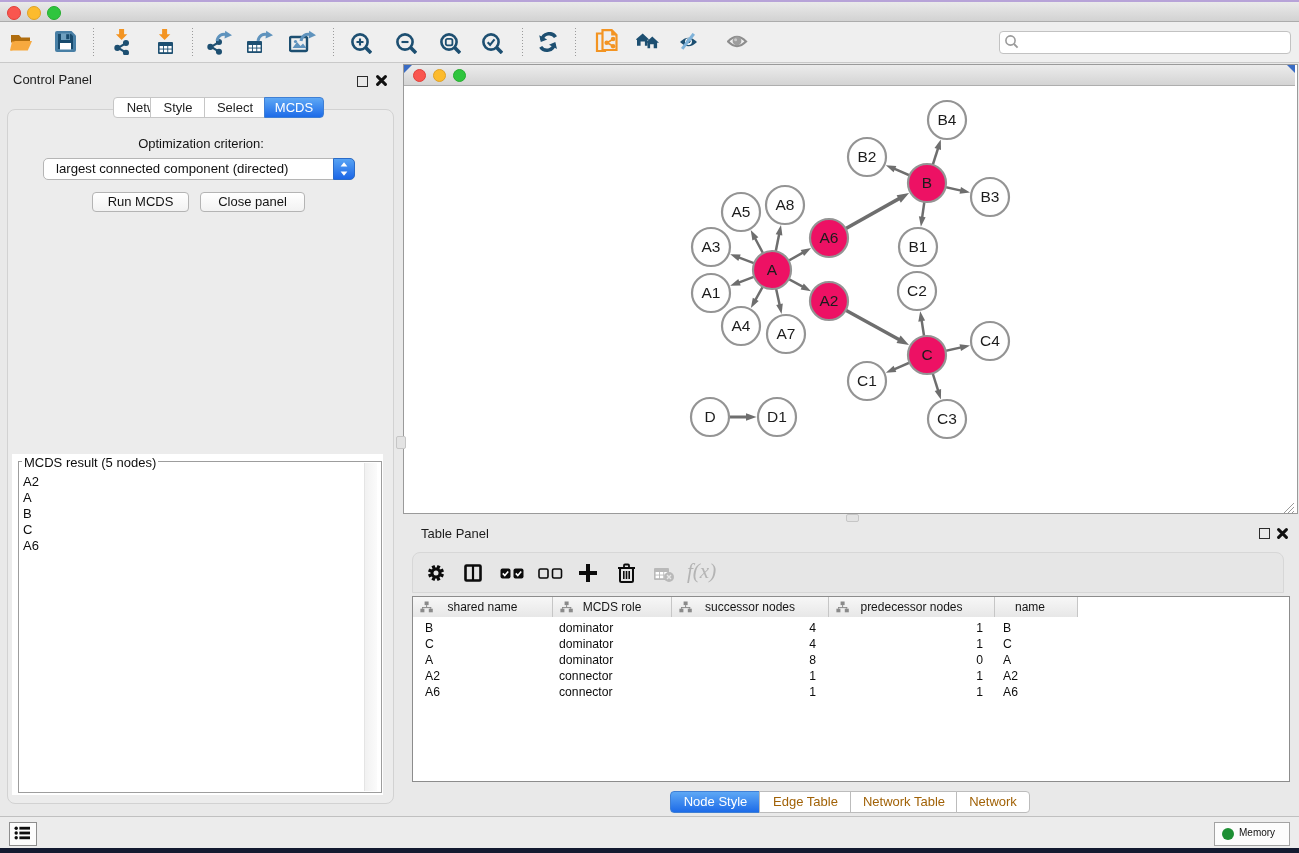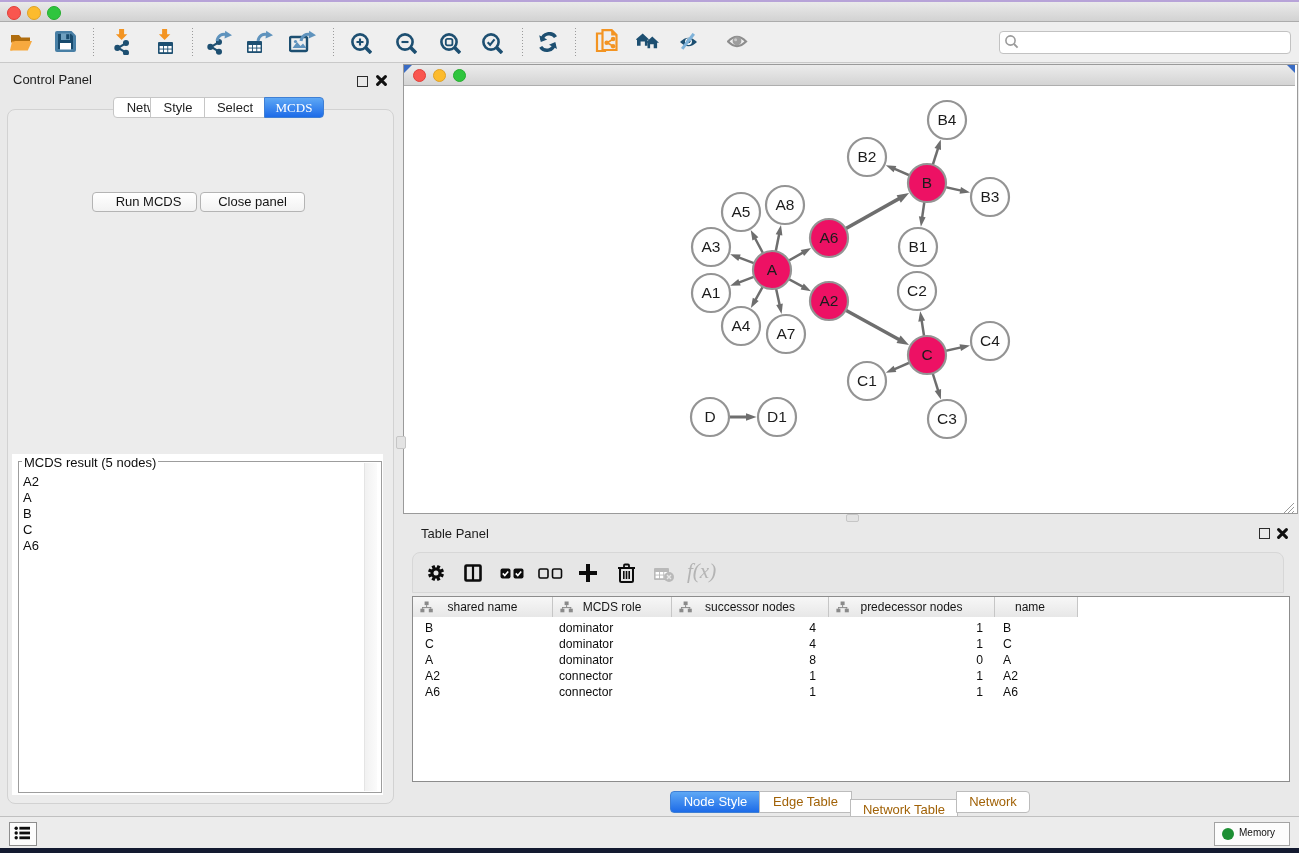--- a/index.html
+++ b/index.html
@@ -19,21 +19,21 @@
 #searchbox{left:999px;top:9px;width:290px;height:21px;background:#fff;
  border:1px solid #c2c2c2;border-radius:4px;}
 
 #cpanel{left:0;top:62px;width:402px;height:755px;background:#e9e9e9;}
 #cpTitle{left:13px;top:8px;font-size:13px;color:#1d1d1d;}
 .winbtnbox{top:12px;width:9px;height:9px;border:1.5px solid #2c2c2c;}
 #cpInner{left:7px;top:45px;width:385px;height:693px;background:#ececec;
  border:1px solid #d2d2d2;border-radius:8px;}
 .seg{top:33px;height:19px;background:#fff;border:1px solid #c6c6c6;font-size:13px;
  color:#1e1e1e;text-align:center;line-height:19px;}
-.segsel{background:linear-gradient(#5ea8f5,#1d6be8);color:#fff;font-family:Liberation Serif, serif;}
+.segsel{background:linear-gradient(#5ea8f5,#1d6be8);color:#fff;}
 #optlabel{left:0;top:72px;width:402px;text-align:center;font-size:13px;color:#141414;}
 #dropdown{left:43px;top:94px;width:310px;height:20px;background:#fff;
  border:1px solid #b5b5b5;border-radius:5px;}
 #ddtext{left:12px;top:2px;font-size:13.2px;color:#111;}
 #ddstep{right:-1px;top:-1px;width:20px;height:20px;border-radius:0 5px 5px 0;
  background:linear-gradient(#57a3f4,#1c66e6);border:1px solid #2a6bc8;}
 .btn{top:128px;height:18px;background:linear-gradient(#ffffff,#f2f2f2);
  border:1px solid #b4b4b4;border-radius:4px;font-size:13px;color:#141414;
  text-align:center;line-height:18px;}
 #mcdsWhite{left:12px;top:390px;width:371px;height:341px;background:#fff;}
@@ -217,21 +217,28 @@
         <div class="abs" id="cpTitle">Control Panel</div>
 <div class="abs winbtnbox" style="left:357px;"></div>
 <svg class="abs" style="left:376px;top:11px;" width="11" height="11" viewBox="0 0 11 11">
           <path d="M1.6 1.6 L9.4 9.4 M9.4 1.6 L1.6 9.4" stroke="#111" stroke-width="3" stroke-linecap="round"></path>
         </svg>
 <div class="abs" id="cpInner"></div>
 <div class="abs seg" style="left:77px;width:73px;border-radius:4px 0 0 4px;margin-left:36px;">Network</div>
 <div class="abs seg" style="left:150px;width:54px;border-radius:0;">Style</div>
 <div class="abs seg" style="left:204px;width:60px;border-radius:0;">Select</div>
 <div class="abs seg segsel" style="left:264px;width:58px;border-radius:0 4px 4px 0;border-color:#3f7fd4;">MCDS</div>
-<div class="abs btn" style="left:92px;width:95px;padding-left:8px;">Run MCDS</div>
+<div class="abs" id="optlabel">Optimization criterion:</div>
+<div class="abs" id="dropdown">
+          <div class="abs" id="ddtext">largest connected component (directed)</div>
+          <div class="abs" id="ddstep"><svg width="20" height="20" viewBox="0 0 20 20">
+              <path d="M10 3.2 L13.4 7.4 H6.6z M10 16.8 L6.6 12.6 H13.4z" fill="#fff"></path>
+            </svg></div>
+        </div>
+<div class="abs btn" style="left:92px;width:95px;">Run MCDS</div>
 <div class="abs btn" style="left:200px;width:103px;text-align:center;">Close panel</div>
 <div class="abs" id="mcdsWhite"></div>
 <div class="abs" id="mcdsBorder">
           <div class="abs" id="mcdsScroll"></div>
           <div class="abs mcitem" style="top:12px;">A2</div>
           <div class="abs mcitem" style="top:28px;">A</div>
           <div class="abs mcitem" style="top:44px;">B</div>
           <div class="abs mcitem" style="top:60px;">C</div>
           <div class="abs mcitem" style="top:76px;">A6</div>
         </div>
@@ -469,21 +476,21 @@
           <div class="abs td" style="left:500px;top:72px;width:70px;text-align:right;">1</div>
           <div class="abs td" style="left:590px;top:72px;">A2</div>
           <div class="abs td" style="left:12px;top:88px;">A6</div>
           <div class="abs td" style="left:146px;top:88px;">connector</div>
           <div class="abs td" style="left:330px;top:88px;width:73px;text-align:right;">1</div>
           <div class="abs td" style="left:500px;top:88px;width:70px;text-align:right;">1</div>
           <div class="abs td" style="left:590px;top:88px;">A6</div>
         </div>
 <div class="abs btab" style="left:267px;width:89px;border-radius:4px 0 0 4px;background:linear-gradient(#5ea8f5,#1d6be8);color:#fff;border-color:#3f7fd4;">Node Style</div>
 <div class="abs btab" style="left:356px;width:91px;border-radius:0;">Edge Table</div>
-<div class="abs btab" style="left:447px;width:106px;border-radius:0;margin-top:8px;">Network Table</div>
+<div class="abs btab" style="left:447px;width:106px;border-radius:0;">Network Table</div>
 <div class="abs btab" style="left:553px;width:72px;border-radius:0 4px 4px 0;">Network</div>
       </div>
  <div class="abs" id="statusbar">
         <div class="abs" id="listbtn">
           <svg class="abs" style="left:4px;top:3px;" width="17" height="14" viewBox="0 0 17 14">
             <g fill="#0d0d0d">
               <circle cx="2.2" cy="2.2" r="1.7"></circle>
               <circle cx="2.2" cy="7" r="1.7"></circle>
               <circle cx="2.2" cy="11.8" r="1.7"></circle>
               <rect x="5.4" y="0.8" width="10.6" height="2.8"></rect>

